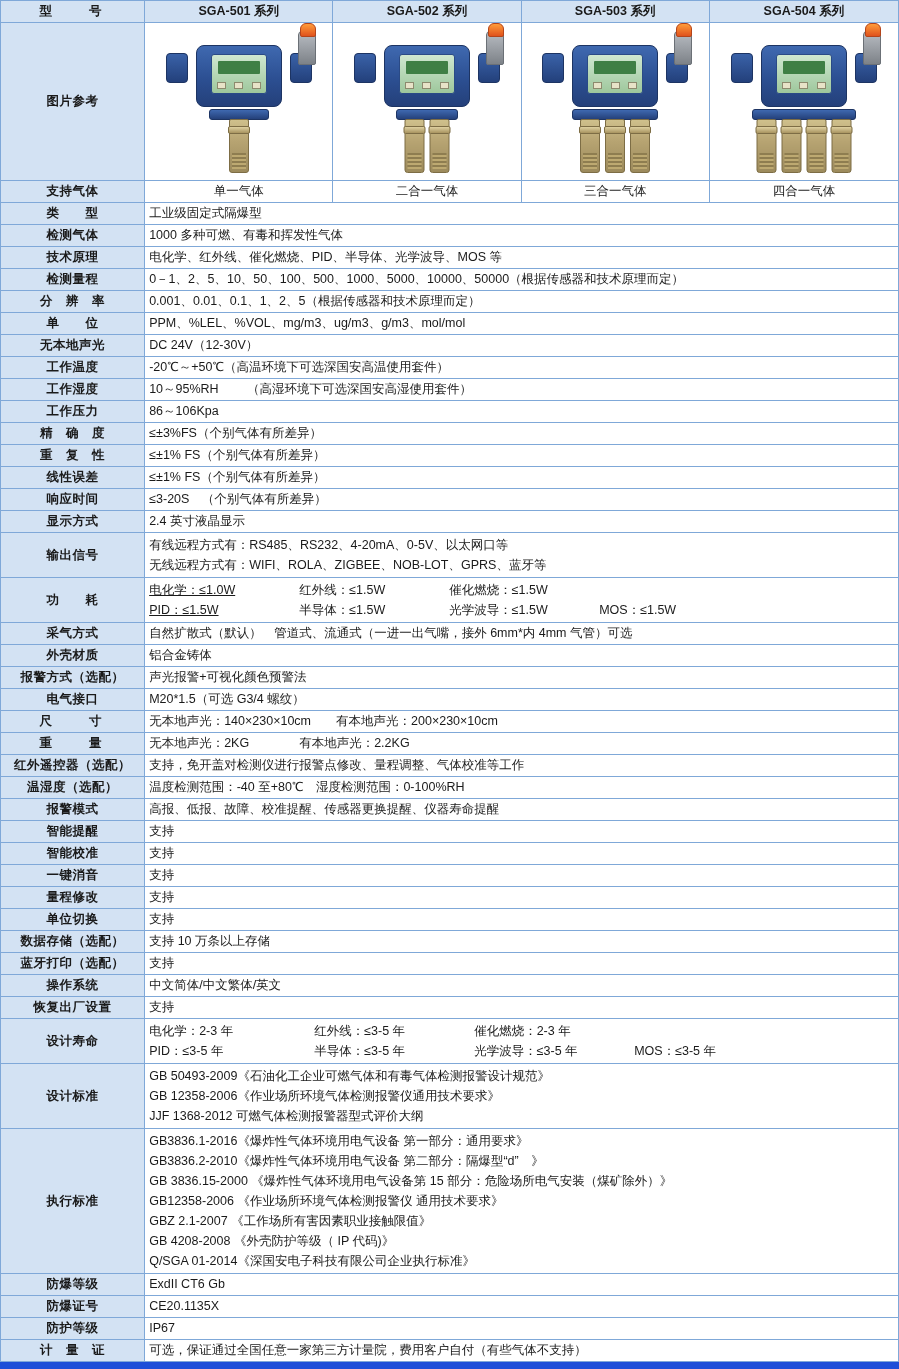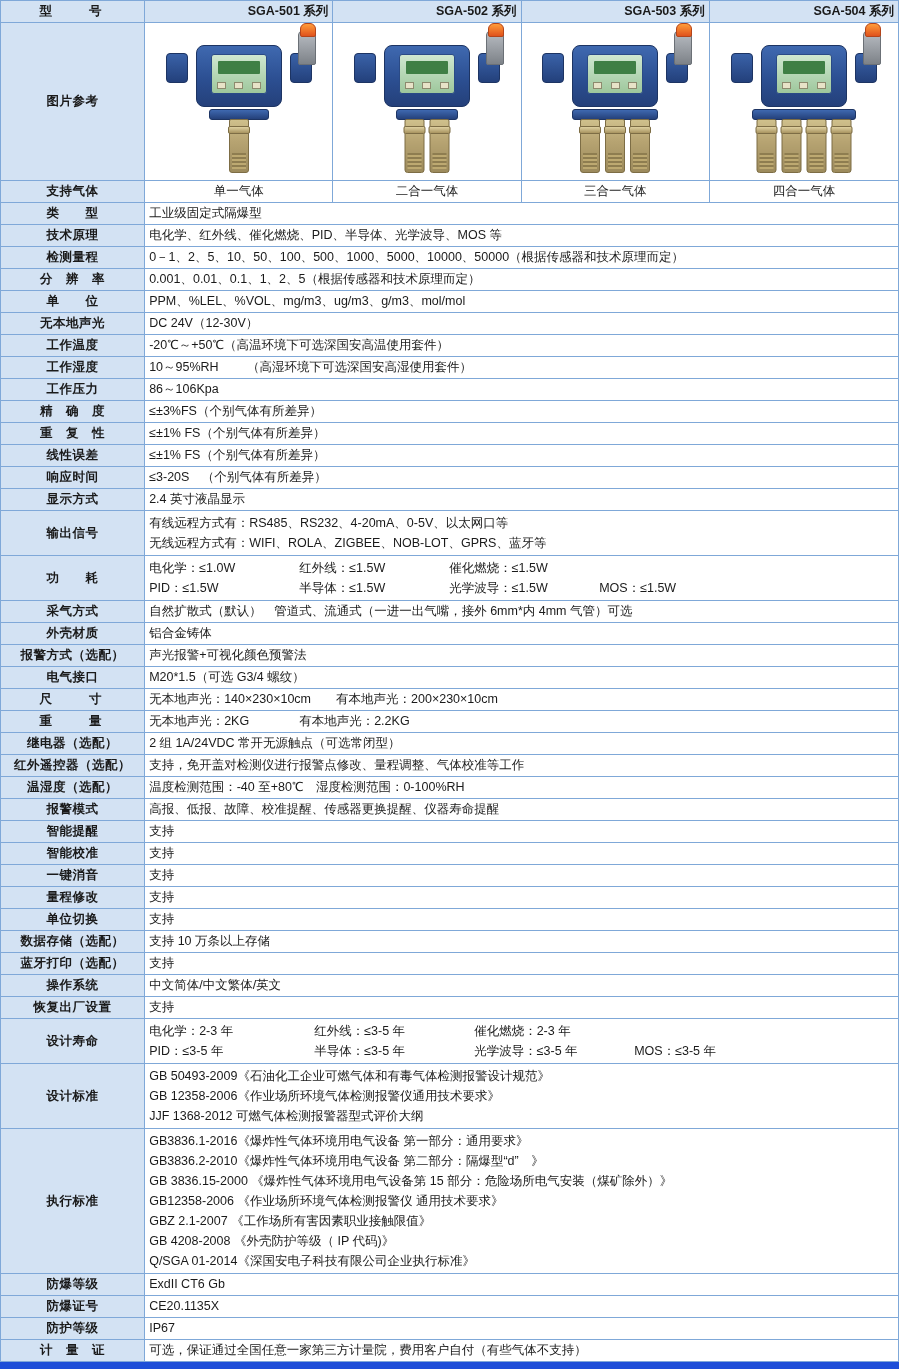--- a/index.html
+++ b/index.html
@@ -42,21 +42,21 @@
     background: #ffffff;
     text-align: left;
     padding-left: 8px;
     line-height: 1.35;
   }
   td.center { text-align: center; padding-left: 0; }
   
   tr.head td.label { background: #d3e2f3; }
   td.modelhead {
     background: #d3e2f3;
-    text-align: right;
+    text-align: center;
     font-weight: bold;
     font-size: 12.5px;
     margin-top: 48px;
   }
   td.imgcell {
     background: #ffffff;
     height: 158px;
     padding: 0;
     text-align: center;
     vertical-align: middle;
@@ -173,21 +173,21 @@
     border: 1px solid #7d6d45;
     border-radius: 2px;
   }
   .two { width: 62px; }
   .three { width: 86px; }
   .four { width: 104px; }
   .one { width: 60px; }
   
   .cols { display: flex; flex-wrap: wrap; }
   .cols > span { display: inline-block; }
-  .w-pow1 { width: 150px; }
+  .w-pow1 { width: 150px; text-decoration: underline; }
   .w-pow2 { width: 150px; }
   .w-pow3 { width: 150px; }
   .w-life1 { width: 165px; }
   .w-life2 { width: 160px; }
   .w-life3 { width: 160px; }
   .linerow { line-height: 1.6; }
 </style>
 </head>
 <body>
 
@@ -310,20 +310,24 @@
         <td class="val center">二合一气体</td>
         <td class="val center">三合一气体</td>
         <td class="val center">四合一气体</td>
       </tr>
 
       <tr>
         <td class="label">类　　型</td>
         <td class="val" colspan="4">工业级固定式隔爆型</td>
       </tr>
       <tr>
+        <td class="label">检测气体</td>
+        <td class="val" colspan="4">1000 多种可燃、有毒和挥发性气体</td>
+      </tr>
+      <tr>
         <td class="label">技术原理</td>
         <td class="val" colspan="4">电化学、红外线、催化燃烧、PID、半导体、光学波导、MOS 等</td>
       </tr>
       <tr>
         <td class="label">检测量程</td>
         <td class="val" colspan="4">0－1、2、5、10、50、100、500、1000、5000、10000、50000（根据传感器和技术原理而定）</td>
       </tr>
       <tr>
         <td class="label">分　辨　率</td>
         <td class="val" colspan="4">0.001、0.01、0.1、1、2、5（根据传感器和技术原理而定）</td>
@@ -410,24 +414,20 @@
         <td class="label">电气接口</td>
         <td class="val" colspan="4">M20*1.5（可选 G3/4 螺纹）</td>
       </tr>
       <tr>
         <td class="label sp">尺　　寸</td>
         <td class="val" colspan="4">无本地声光：140×230×10cm　　有本地声光：200×230×10cm</td>
       </tr>
       <tr>
         <td class="label sp">重　　量</td>
         <td class="val" colspan="4">无本地声光：2KG　　　　有本地声光：2.2KG</td>
-      </tr>
-      <tr>
-        <td class="label">继电器（选配）</td>
-        <td class="val" colspan="4">2 组 1A/24VDC 常开无源触点（可选常闭型）</td>
       </tr>
       <tr>
         <td class="label">红外遥控器（选配）</td>
         <td class="val" colspan="4">支持，免开盖对检测仪进行报警点修改、量程调整、气体校准等工作</td>
       </tr>
       <tr>
         <td class="label">温湿度（选配）</td>
         <td class="val" colspan="4">温度检测范围：-40 至+80℃　湿度检测范围：0-100%RH</td>
       </tr>
       <tr>

